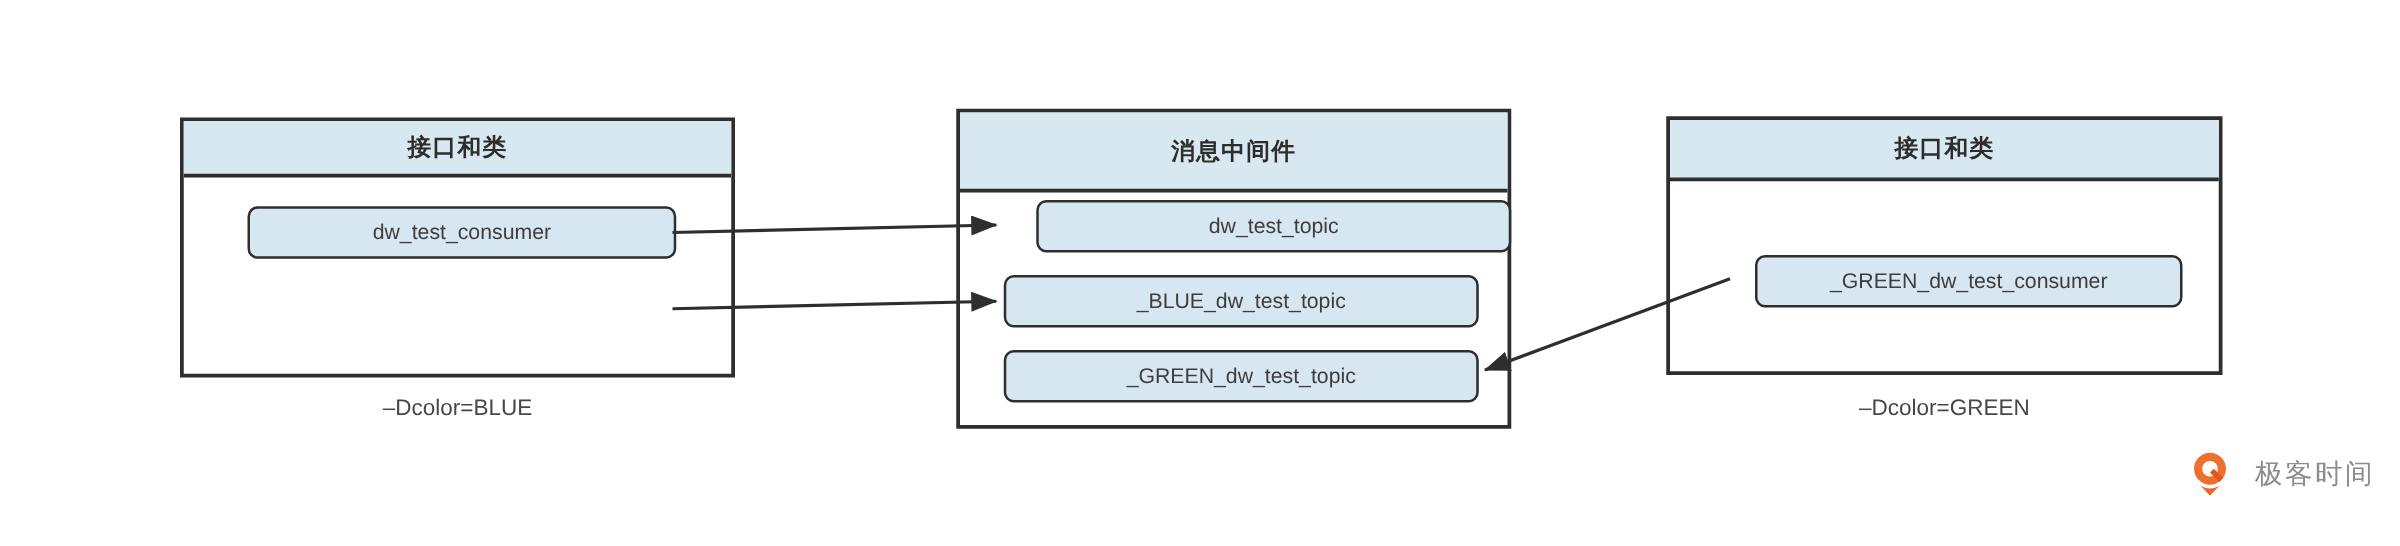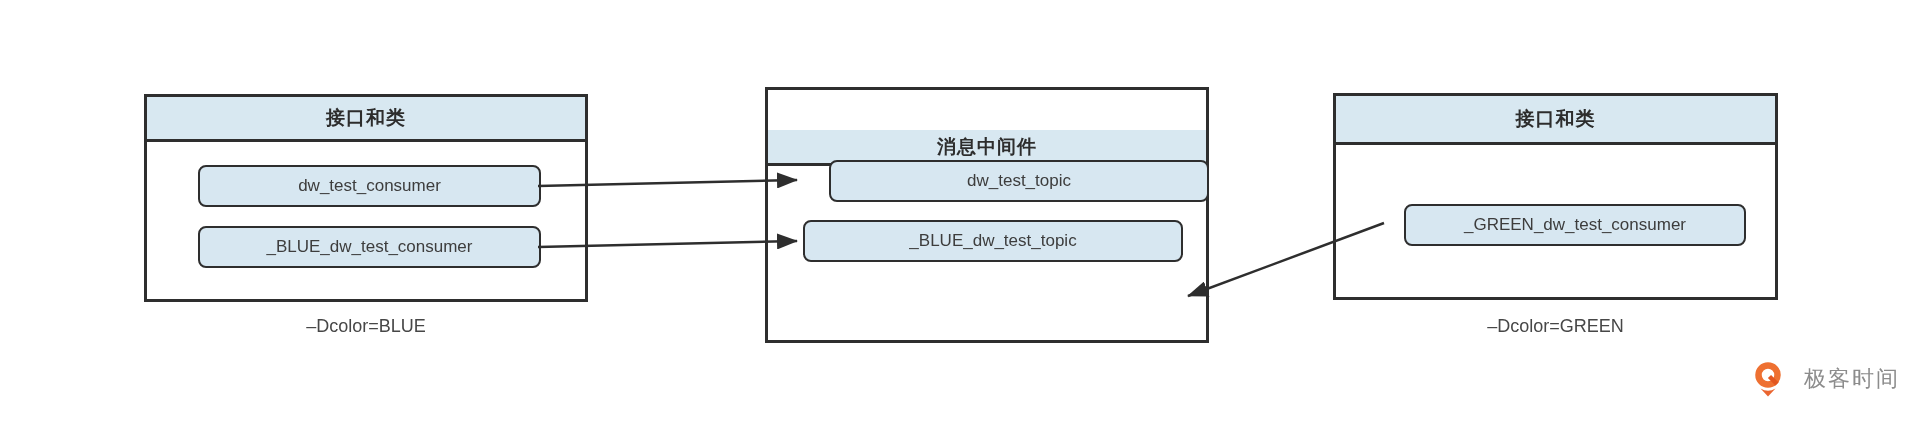--- a/index.html
+++ b/index.html
@@ -69,21 +69,21 @@
   #watermark .wm-text {
     font-size: 22px;
     color: #8c8c8c;
     letter-spacing: 2px;
   }
 
   
   #panel-blue   { left: 144px;  top: 94px; width: 444px; height: 208px; }
   #panel-blue   .panel-header { height: 45px; }
   #panel-mid    { left: 765px;  top: 87px; width: 444px; height: 256px; }
-  #panel-mid    .panel-header { height: 36px; margin-top: 40px; }
+  #panel-mid    .panel-header { height: 64px; }
   #panel-green  { left: 1333px; top: 93px; width: 445px; height: 207px; }
   #panel-green  .panel-header { height: 49px; }
 
   #node-b1 { left: 51px; top: 68px;  width: 343px; height: 42px; }
   #node-b2 { left: 51px; top: 129px; width: 343px; height: 42px; }
   #node-m1 { left: 35px; top: 70px;  width: 380px; height: 42px; margin-left: 26px; }
   #node-m2 { left: 35px; top: 130px; width: 380px; height: 42px; }
   #node-m3 { left: 35px; top: 190px; width: 380px; height: 42px; }
   #node-g1 { left: 68px; top: 108px; width: 342px; height: 42px; }
 
@@ -91,27 +91,27 @@
   #caption-green { left: 1333px; top: 316px; width: 445px; }
 </style>
 </head>
 <body>
 
 <div id="canvas">
 
   <div class="panel" id="panel-blue">
     <div class="panel-header">接口和类</div>
     <div class="node" id="node-b1">dw_test_consumer</div>
-    <div class="node" id="node-b2">_BLUE_dw_test_consumer</div>
   </div>
 
   <div class="panel" id="panel-mid">
     <div class="panel-header">消息中间件</div>
     <div class="node" id="node-m1">dw_test_topic</div>
     <div class="node" id="node-m2">_BLUE_dw_test_topic</div>
+    <div class="node" id="node-m3">_GREEN_dw_test_topic</div>
   </div>
 
   <div class="panel" id="panel-green">
     <div class="panel-header">接口和类</div>
     <div class="node" id="node-g1">_GREEN_dw_test_consumer</div>
   </div>
 
   <div class="caption" id="caption-blue">–Dcolor=BLUE</div>
   <div class="caption" id="caption-green">–Dcolor=GREEN</div>
 

